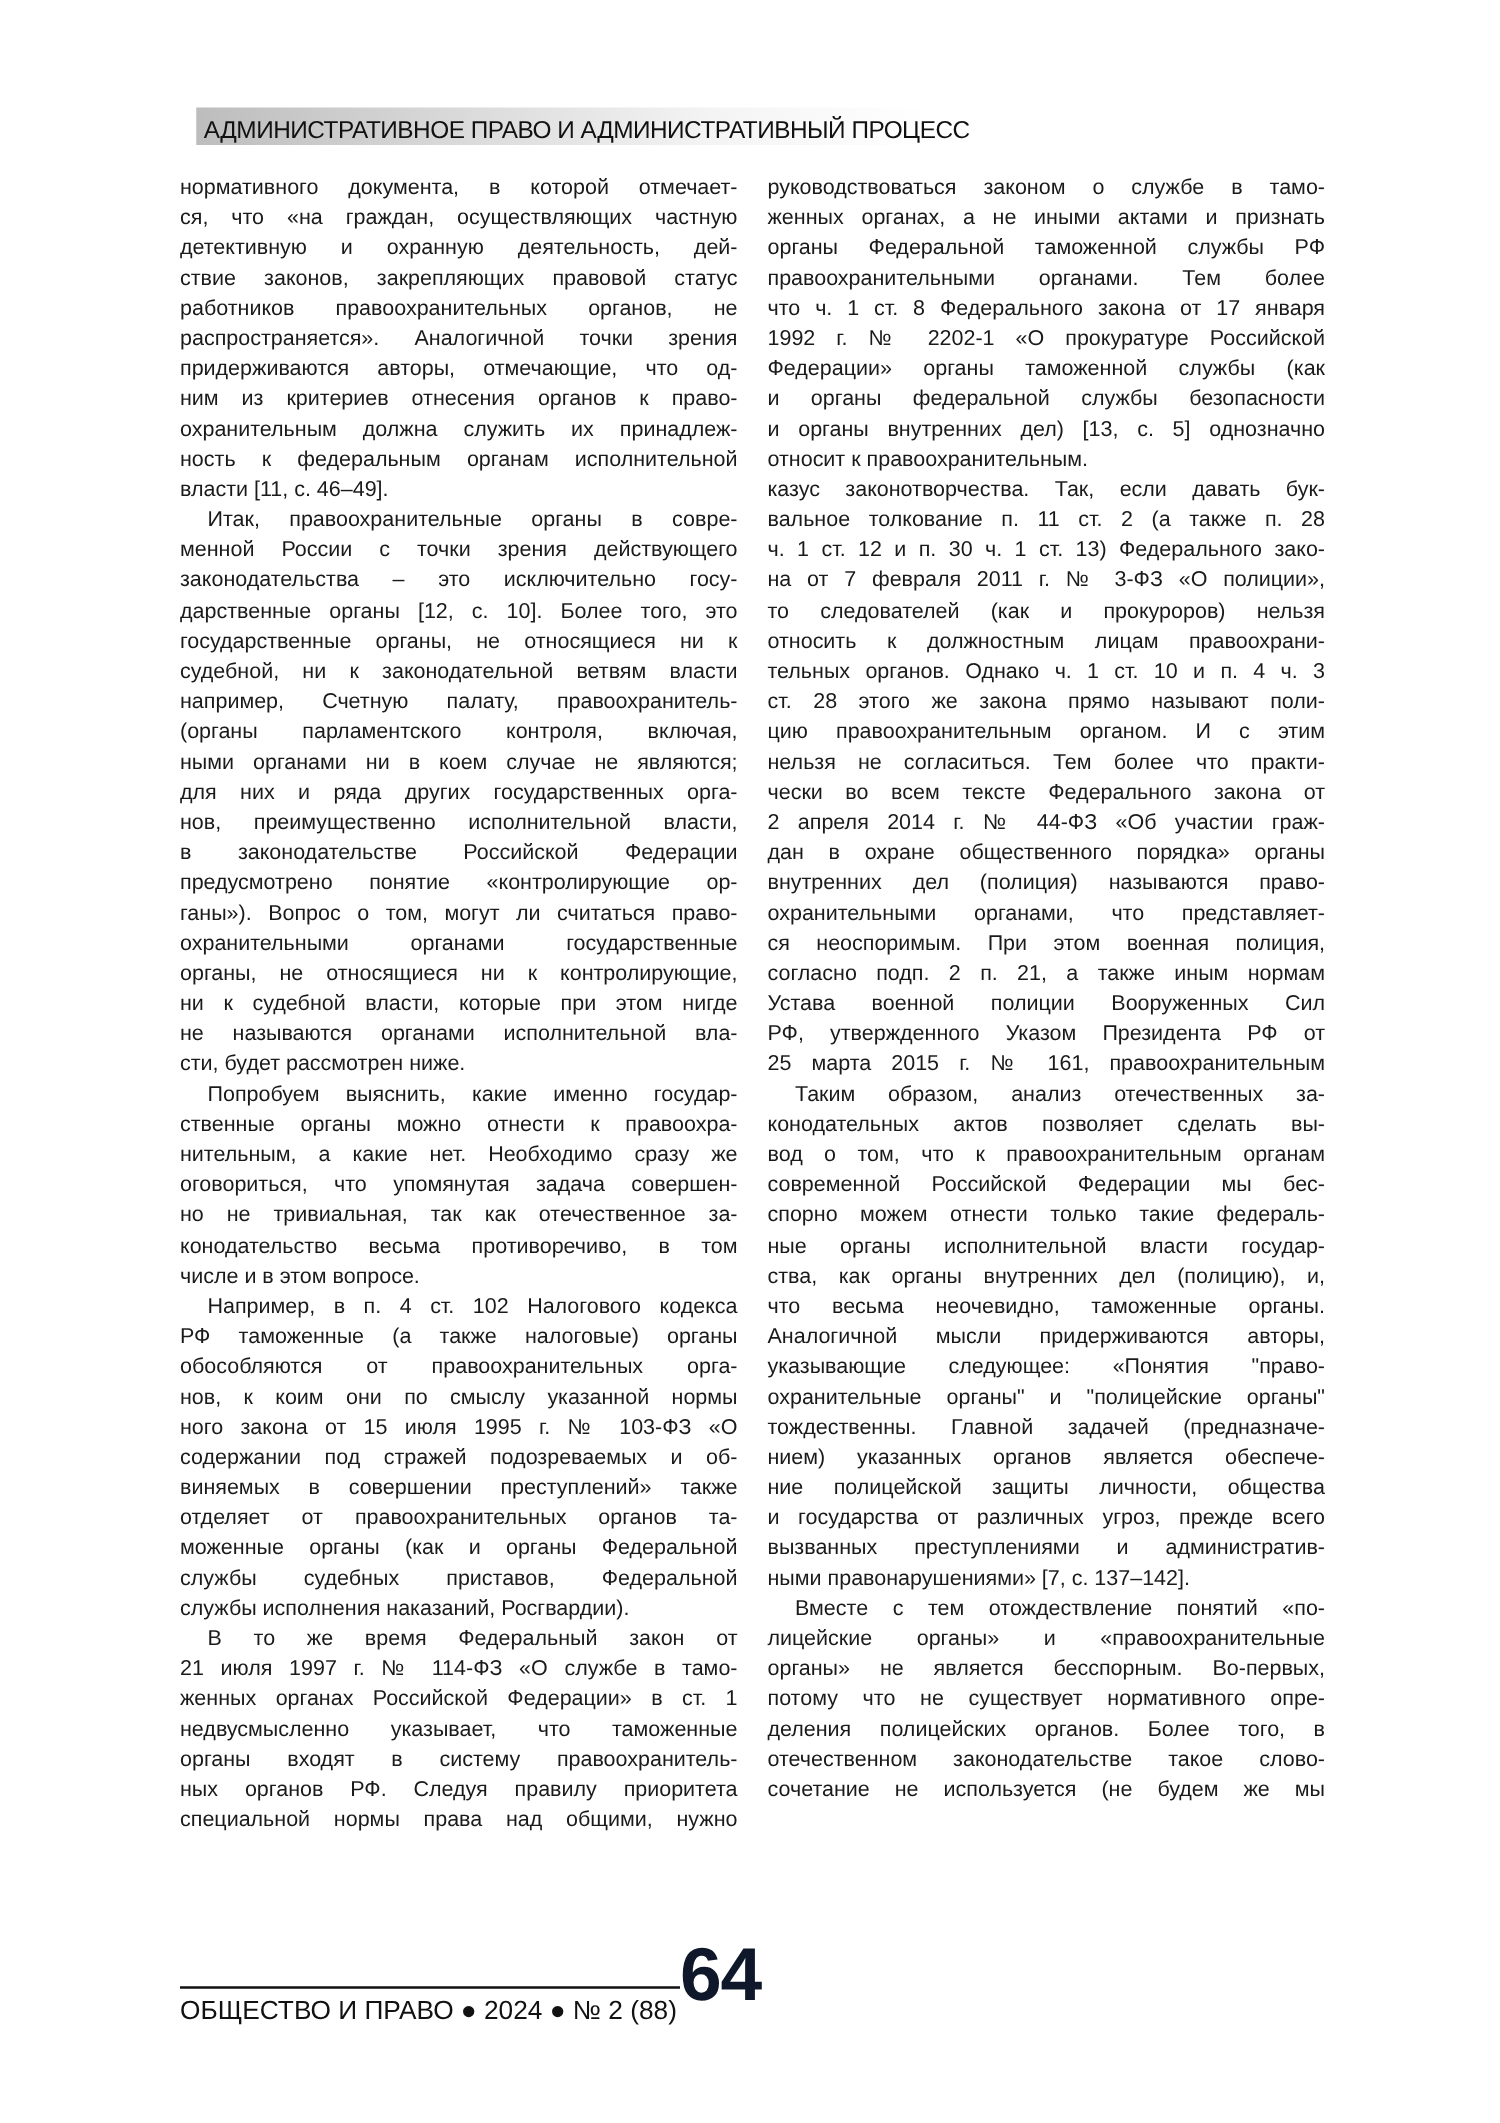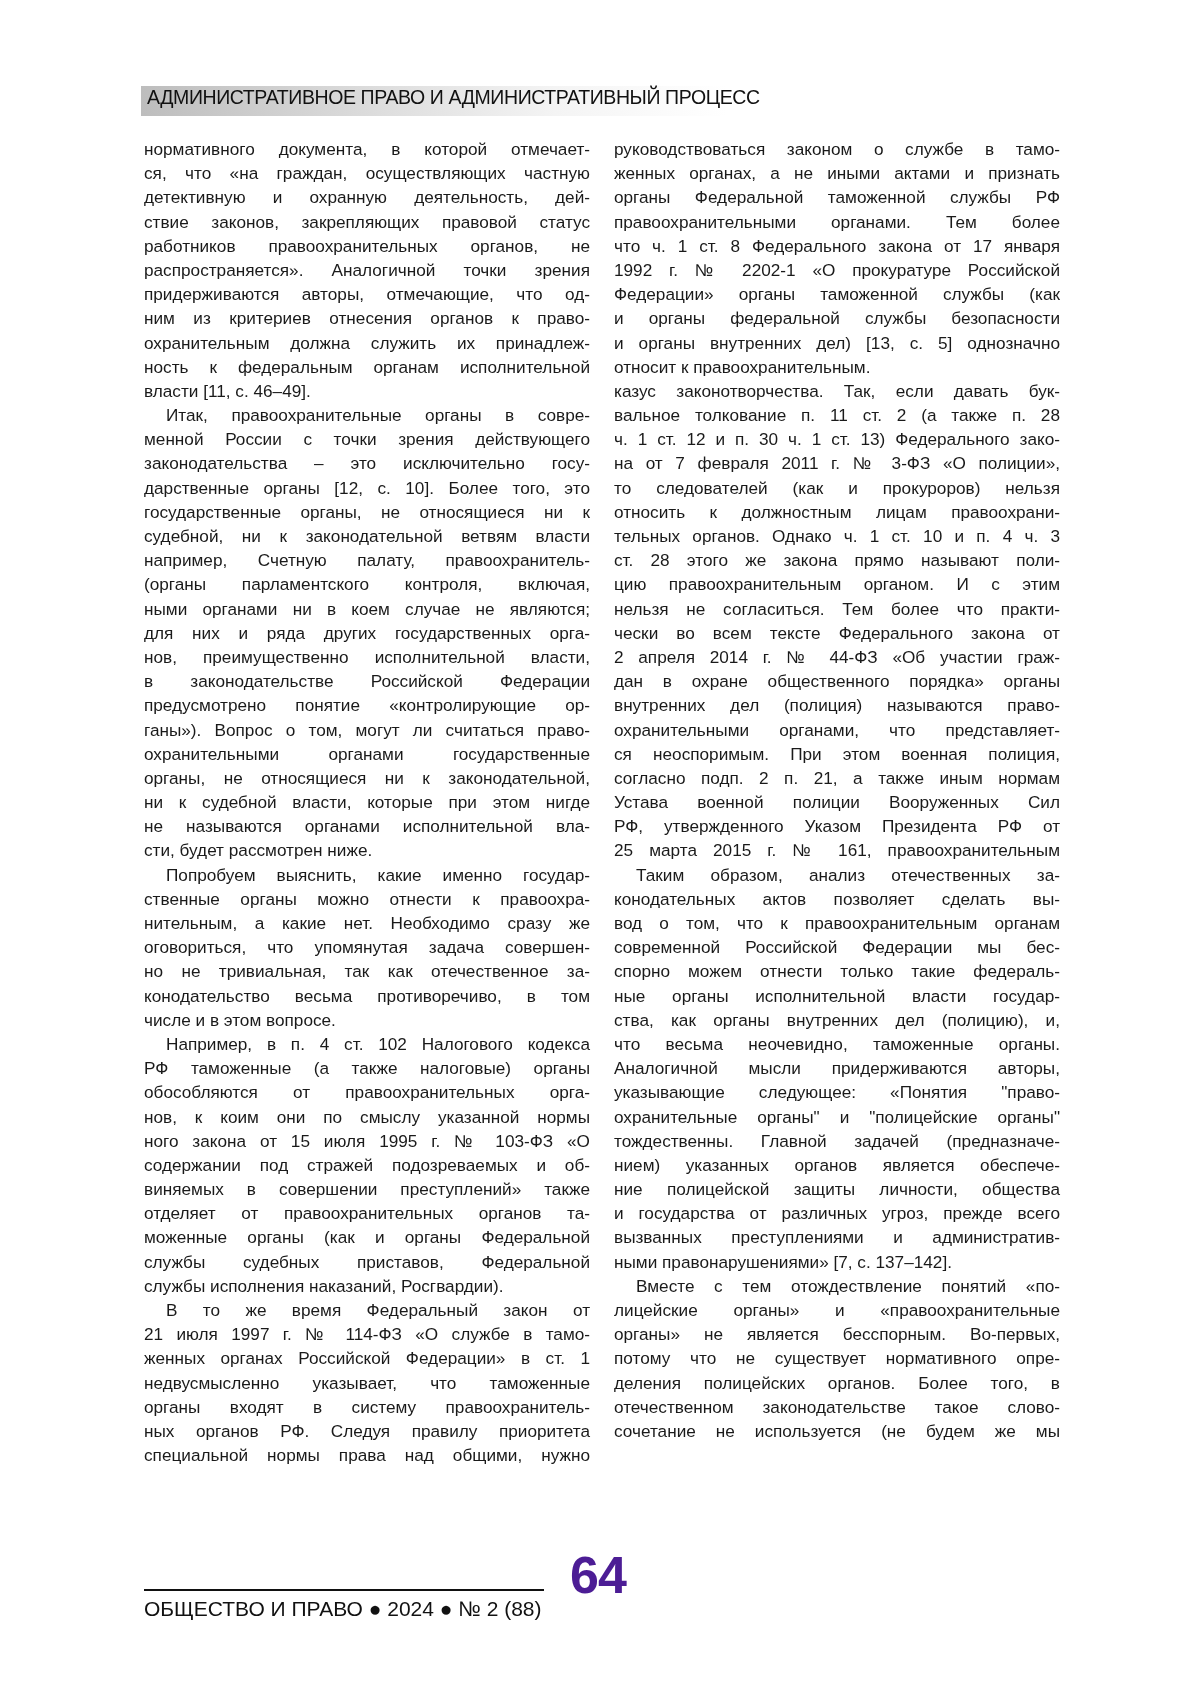--- a/index.html
+++ b/index.html
@@ -10,27 +10,27 @@
     body {
       width: 1200px;
       height: 1698px;
       position: relative;
       overflow: hidden;
       font-family: "Liberation Sans", sans-serif;
       color: #1a1a1a;
     }
     .running-header {
       position: absolute;
-      left: 141px;
+      left: 157px;
       top: 86px;
       width: 690px;
       height: 30px;
       background: linear-gradient(to right, #bdbdbd 0%, #d9d9d9 30%, #f4f4f4 60%, #ffffff 85%);
       display: flex;
-      align-items: flex-start;
+      align-items: flex-end;
     }
     .running-header span {
       font-size: 19.5px;
       letter-spacing: -0.4px;
       padding-left: 6px;
       color: #111;
       white-space: nowrap;
     }
     .column {
       position: absolute;
@@ -66,25 +66,25 @@
     .footer-journal {
       position: absolute;
       left: 144px;
       top: 1597px;
       font-size: 21px;
       color: #111;
       white-space: nowrap;
     }
     .page-number {
       position: absolute;
-      left: 570px;
+      left: 544px;
       top: 1545px;
-      font-size: 52px;
+      font-size: 60px;
       font-weight: bold;
-      color: #4c1d95;
+      color: #0f172a;
       letter-spacing: -1px;
     }
   </style>
 </head>
 <body>
 
 <div class="running-header">
   <span>АДМИНИСТРАТИВНОЕ ПРАВО И АДМИНИСТРАТИВНЫЙ ПРОЦЕСС</span>
 </div>
 
@@ -108,21 +108,21 @@
   <span class="line">судебной, ни к законодательной ветвям власти</span>
   <span class="line">например, Счетную палату, правоохранитель-</span>
   <span class="line">(органы парламентского контроля, включая,</span>
   <span class="line">ными органами ни в коем случае не являются;</span>
   <span class="line">для них и ряда других государственных орга-</span>
   <span class="line">нов, преимущественно исполнительной власти,</span>
   <span class="line">в законодательстве Российской Федерации</span>
   <span class="line">предусмотрено понятие «контролирующие ор-</span>
   <span class="line">ганы»). Вопрос о том, могут ли считаться право-</span>
   <span class="line">охранительными органами государственные</span>
-  <span class="line">органы, не относящиеся ни к законодательной,</span>
+  <span class="line">органы, не относящиеся ни к контролирующие,</span>
   <span class="line">ни к судебной власти, которые при этом нигде</span>
   <span class="line">не называются органами исполнительной вла-</span>
   <span class="line last">сти, будет рассмотрен ниже.</span>
   <span class="line indent">Попробуем выяснить, какие именно государ-</span>
   <span class="line">ственные органы можно отнести к правоохра-</span>
   <span class="line">нительным, а какие нет. Необходимо сразу же</span>
   <span class="line">оговориться, что упомянутая задача совершен-</span>
   <span class="line">но не тривиальная, так как отечественное за-</span>
   <span class="line">конодательство весьма противоречиво, в том</span>
   <span class="line last">числе и в этом вопросе.</span>

